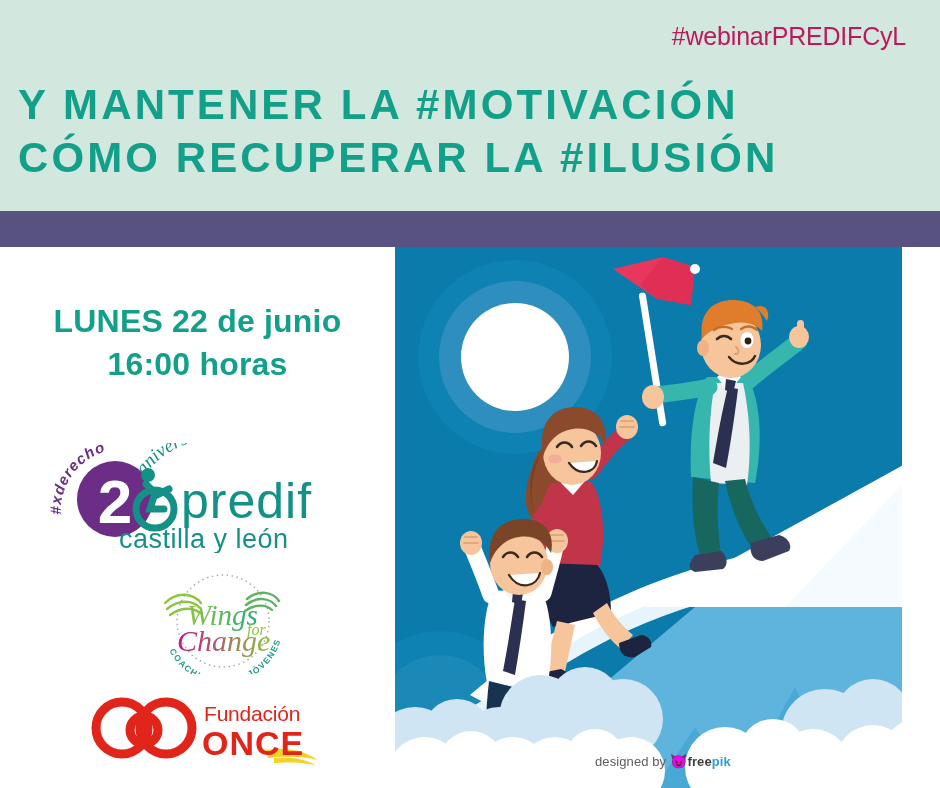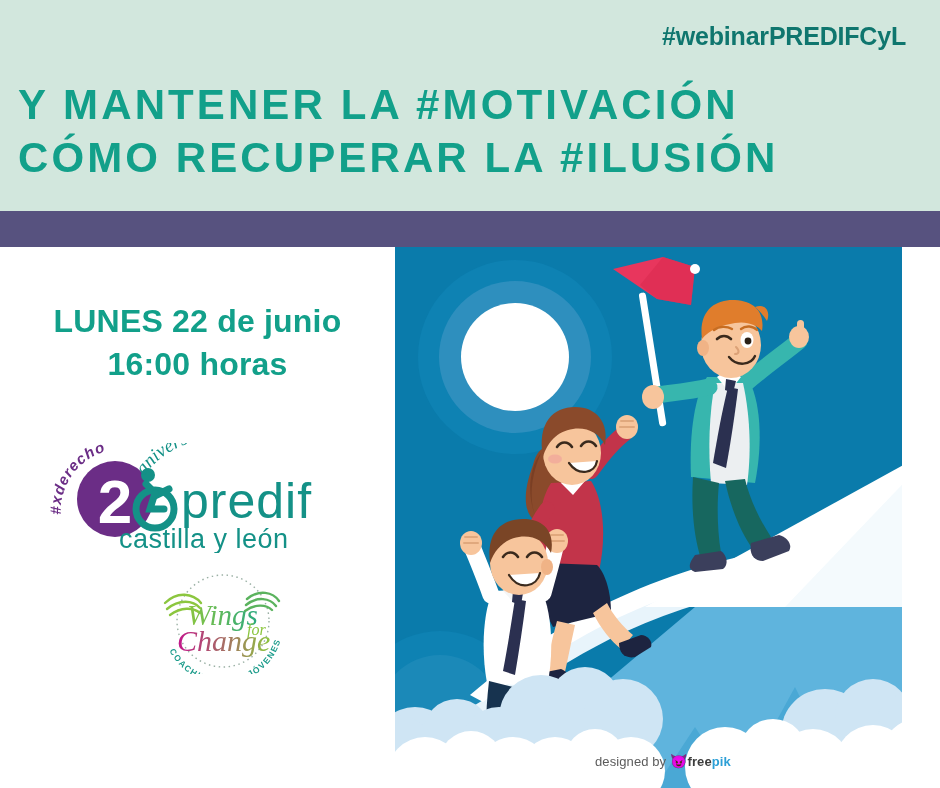--- a/index.html
+++ b/index.html
@@ -25,22 +25,22 @@
     position: absolute;
     left: 0; top: 0;
     width: 940px; height: 211px;
     background: #d2e7dd;
   }
 
   .hashtag {
     position: absolute;
     right: 34px; top: 22px;
     font-size: 25px;
-    font-weight: bold;
-    color: #0f766e;
+    font-weight: normal;
+    color: #be185d;
     letter-spacing: -0.2px;
     white-space: nowrap;
   }
 
   .title-block {
     position: absolute;
     left: 18px; top: 78px;
     width: 904px;
   }
   .title-line {
@@ -220,20 +220,37 @@
         <text x="104" y="66" font-family="'Liberation Serif', serif" font-style="italic" font-size="16" fill="#8cc63f">for</text>
 
         <text x="34" y="82" font-family="'Liberation Serif', serif" font-style="italic" font-size="30" fill="url(#gChange)">Change</text>
 
         <text font-family="'Liberation Sans', sans-serif" font-size="8.5" font-weight="bold" fill="#1b9b8a" letter-spacing="1.4">
           <textPath href="#arcTag" startOffset="8%">COACHING PARA JÓVENES</textPath>
         </text>
       </svg>
     </div>
 
+    <div class="once-logo">
+      <svg viewBox="0 0 235 75" width="235" height="75">
+
+        <g fill="none" stroke="#e1251b" stroke-width="9">
+          <circle cx="34" cy="38" r="26"></circle>
+          <circle cx="78" cy="38" r="26"></circle>
+          <circle cx="56" cy="40" r="14"></circle>
+        </g>
+
+        <path d="M 178,60 C 202,56 218,62 230,70 C 214,66 198,66 180,68 Z" fill="#f5d22a"></path>
+        <path d="M 186,68 C 204,66 218,70 228,75 C 212,72 198,72 186,73 Z" fill="#f5d22a"></path>
+
+        <text x="116" y="31" font-family="'Liberation Sans', sans-serif" font-size="21" fill="#e1251b" letter-spacing="-0.2">Fundación</text>
+
+        <text x="114" y="65" font-family="'Liberation Sans', sans-serif" font-size="34" font-weight="bold" fill="#e1251b" letter-spacing="1">ONCE</text>
+      </svg>
+    </div>
 
   </div>
 
   <div class="illus-panel">
     <svg class="illus-svg" viewBox="0 0 545 541">
 
       <rect x="0" y="0" width="545" height="541" fill="#0a7bab"></rect>
 
       <circle cx="120" cy="110" r="97" fill="#0e82b3"></circle>
       <circle cx="120" cy="110" r="76" fill="#2e8fbe"></circle>

